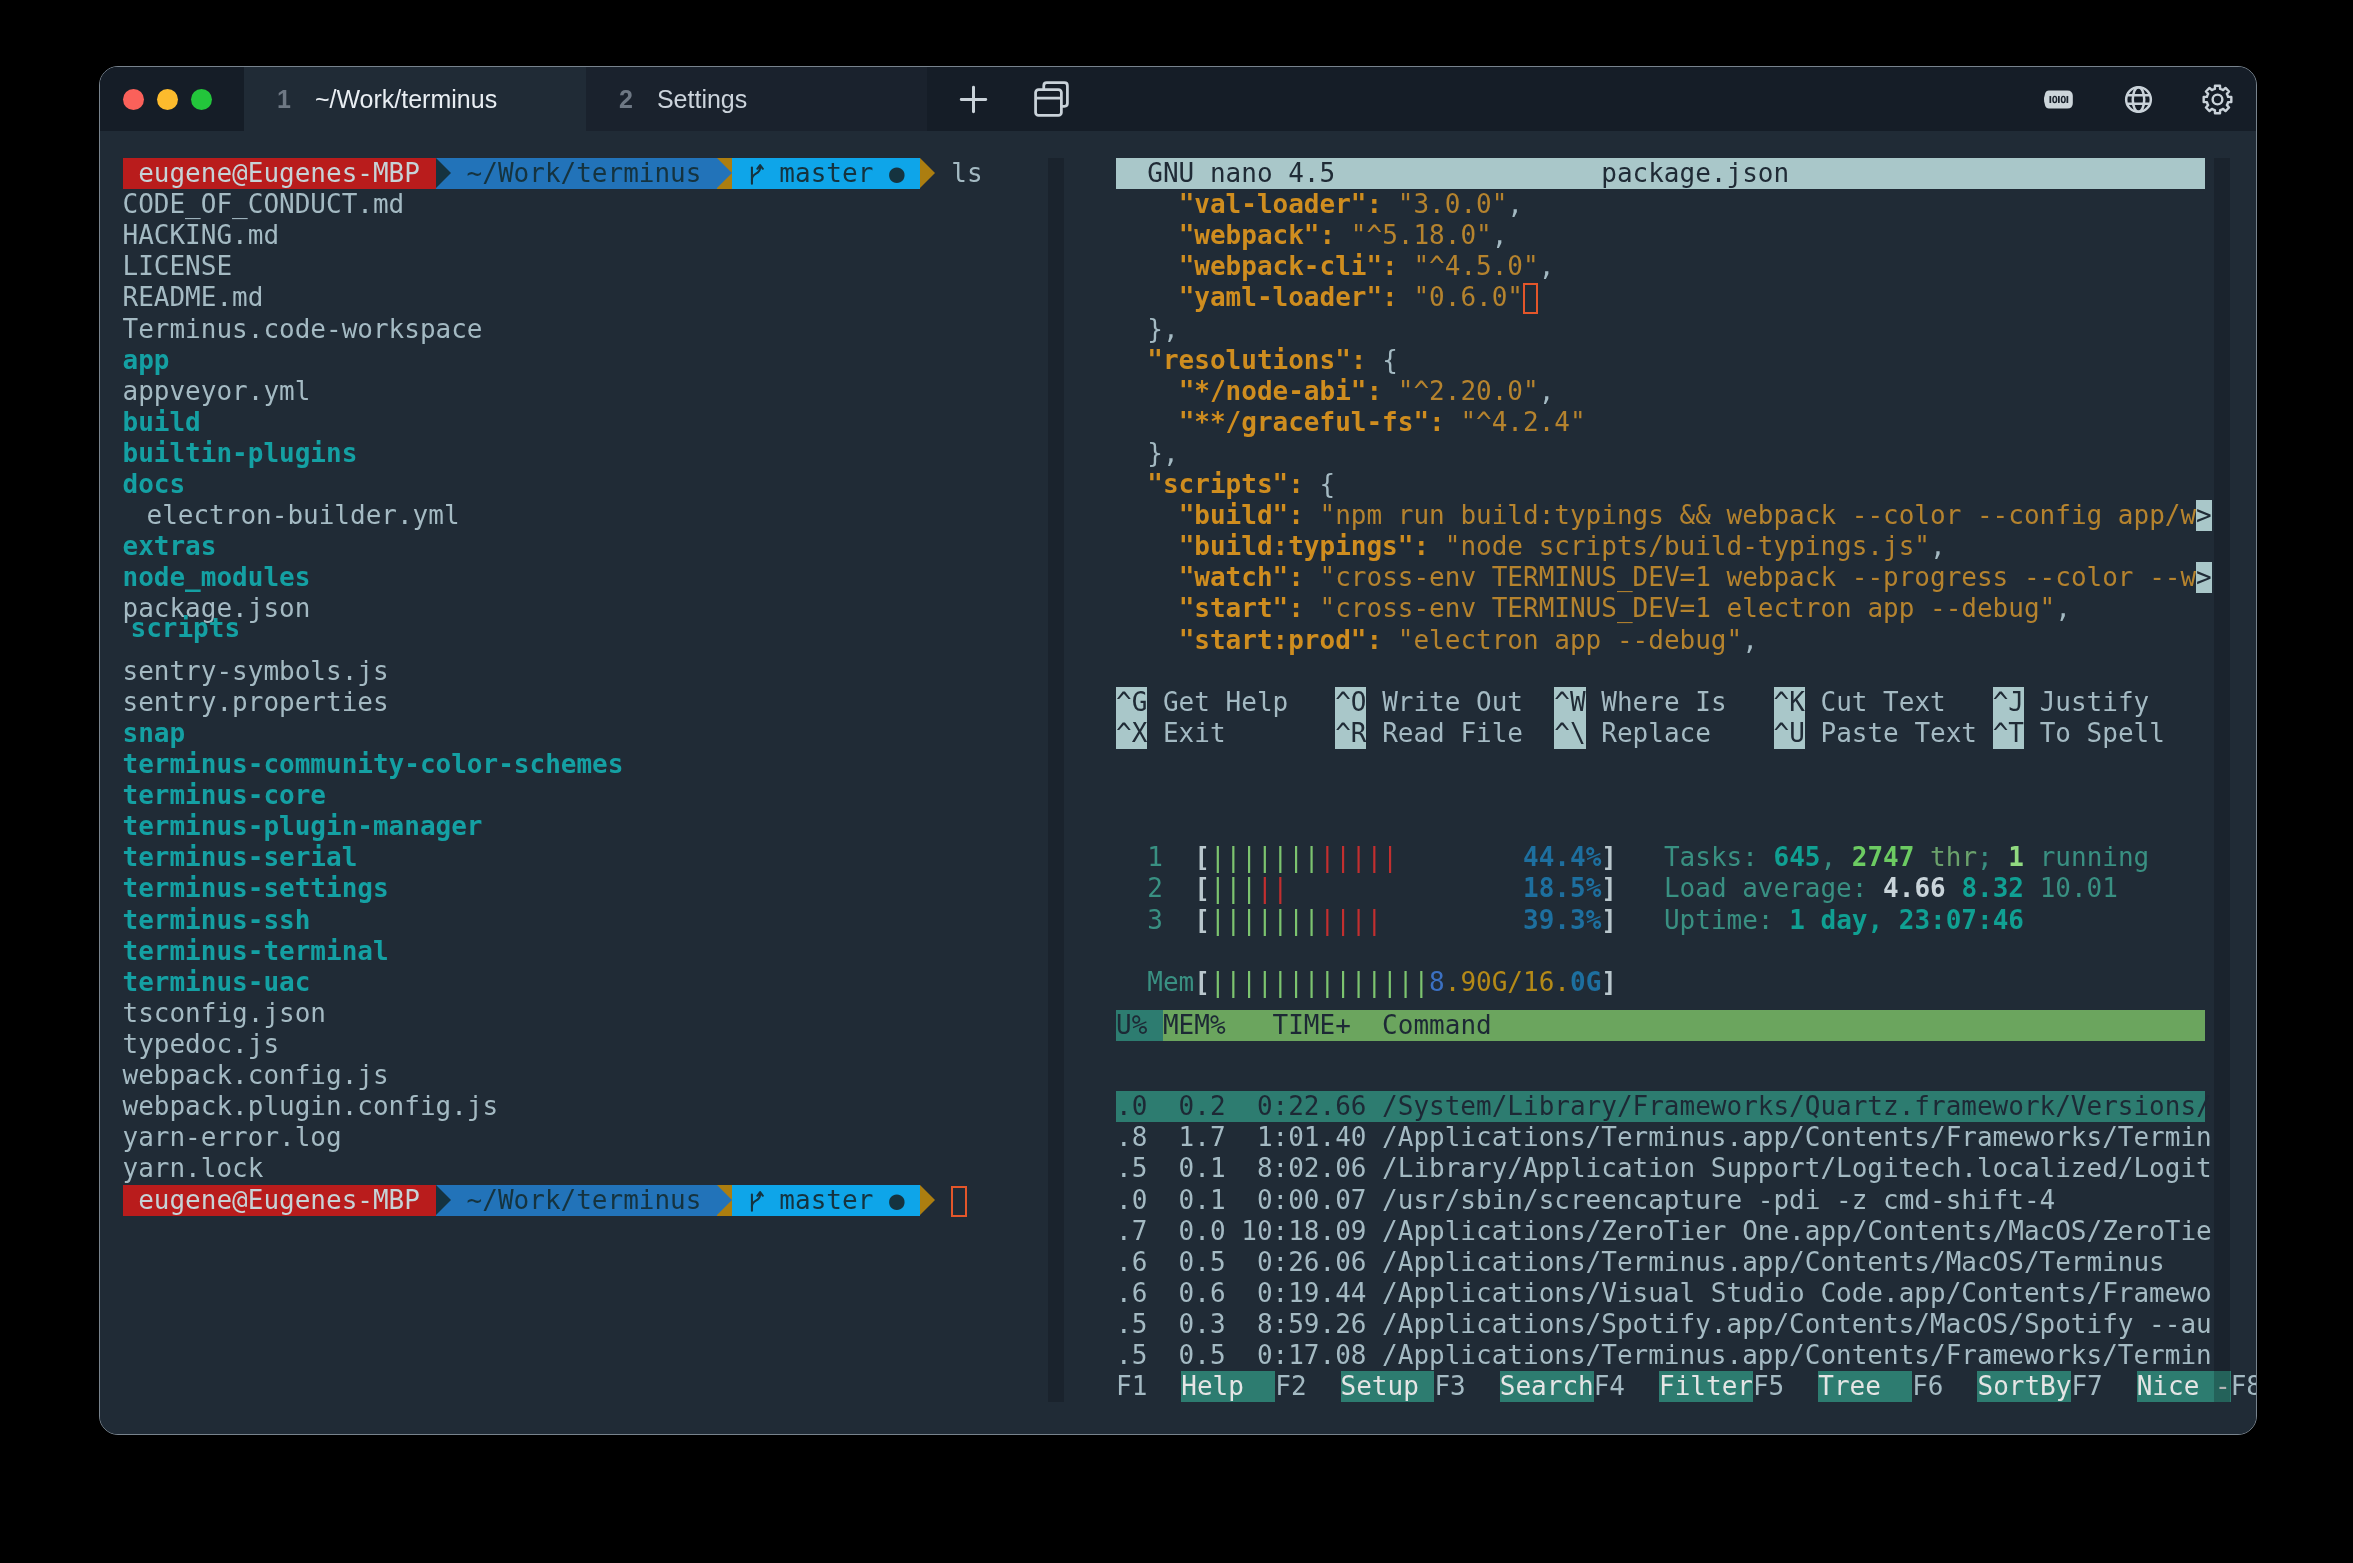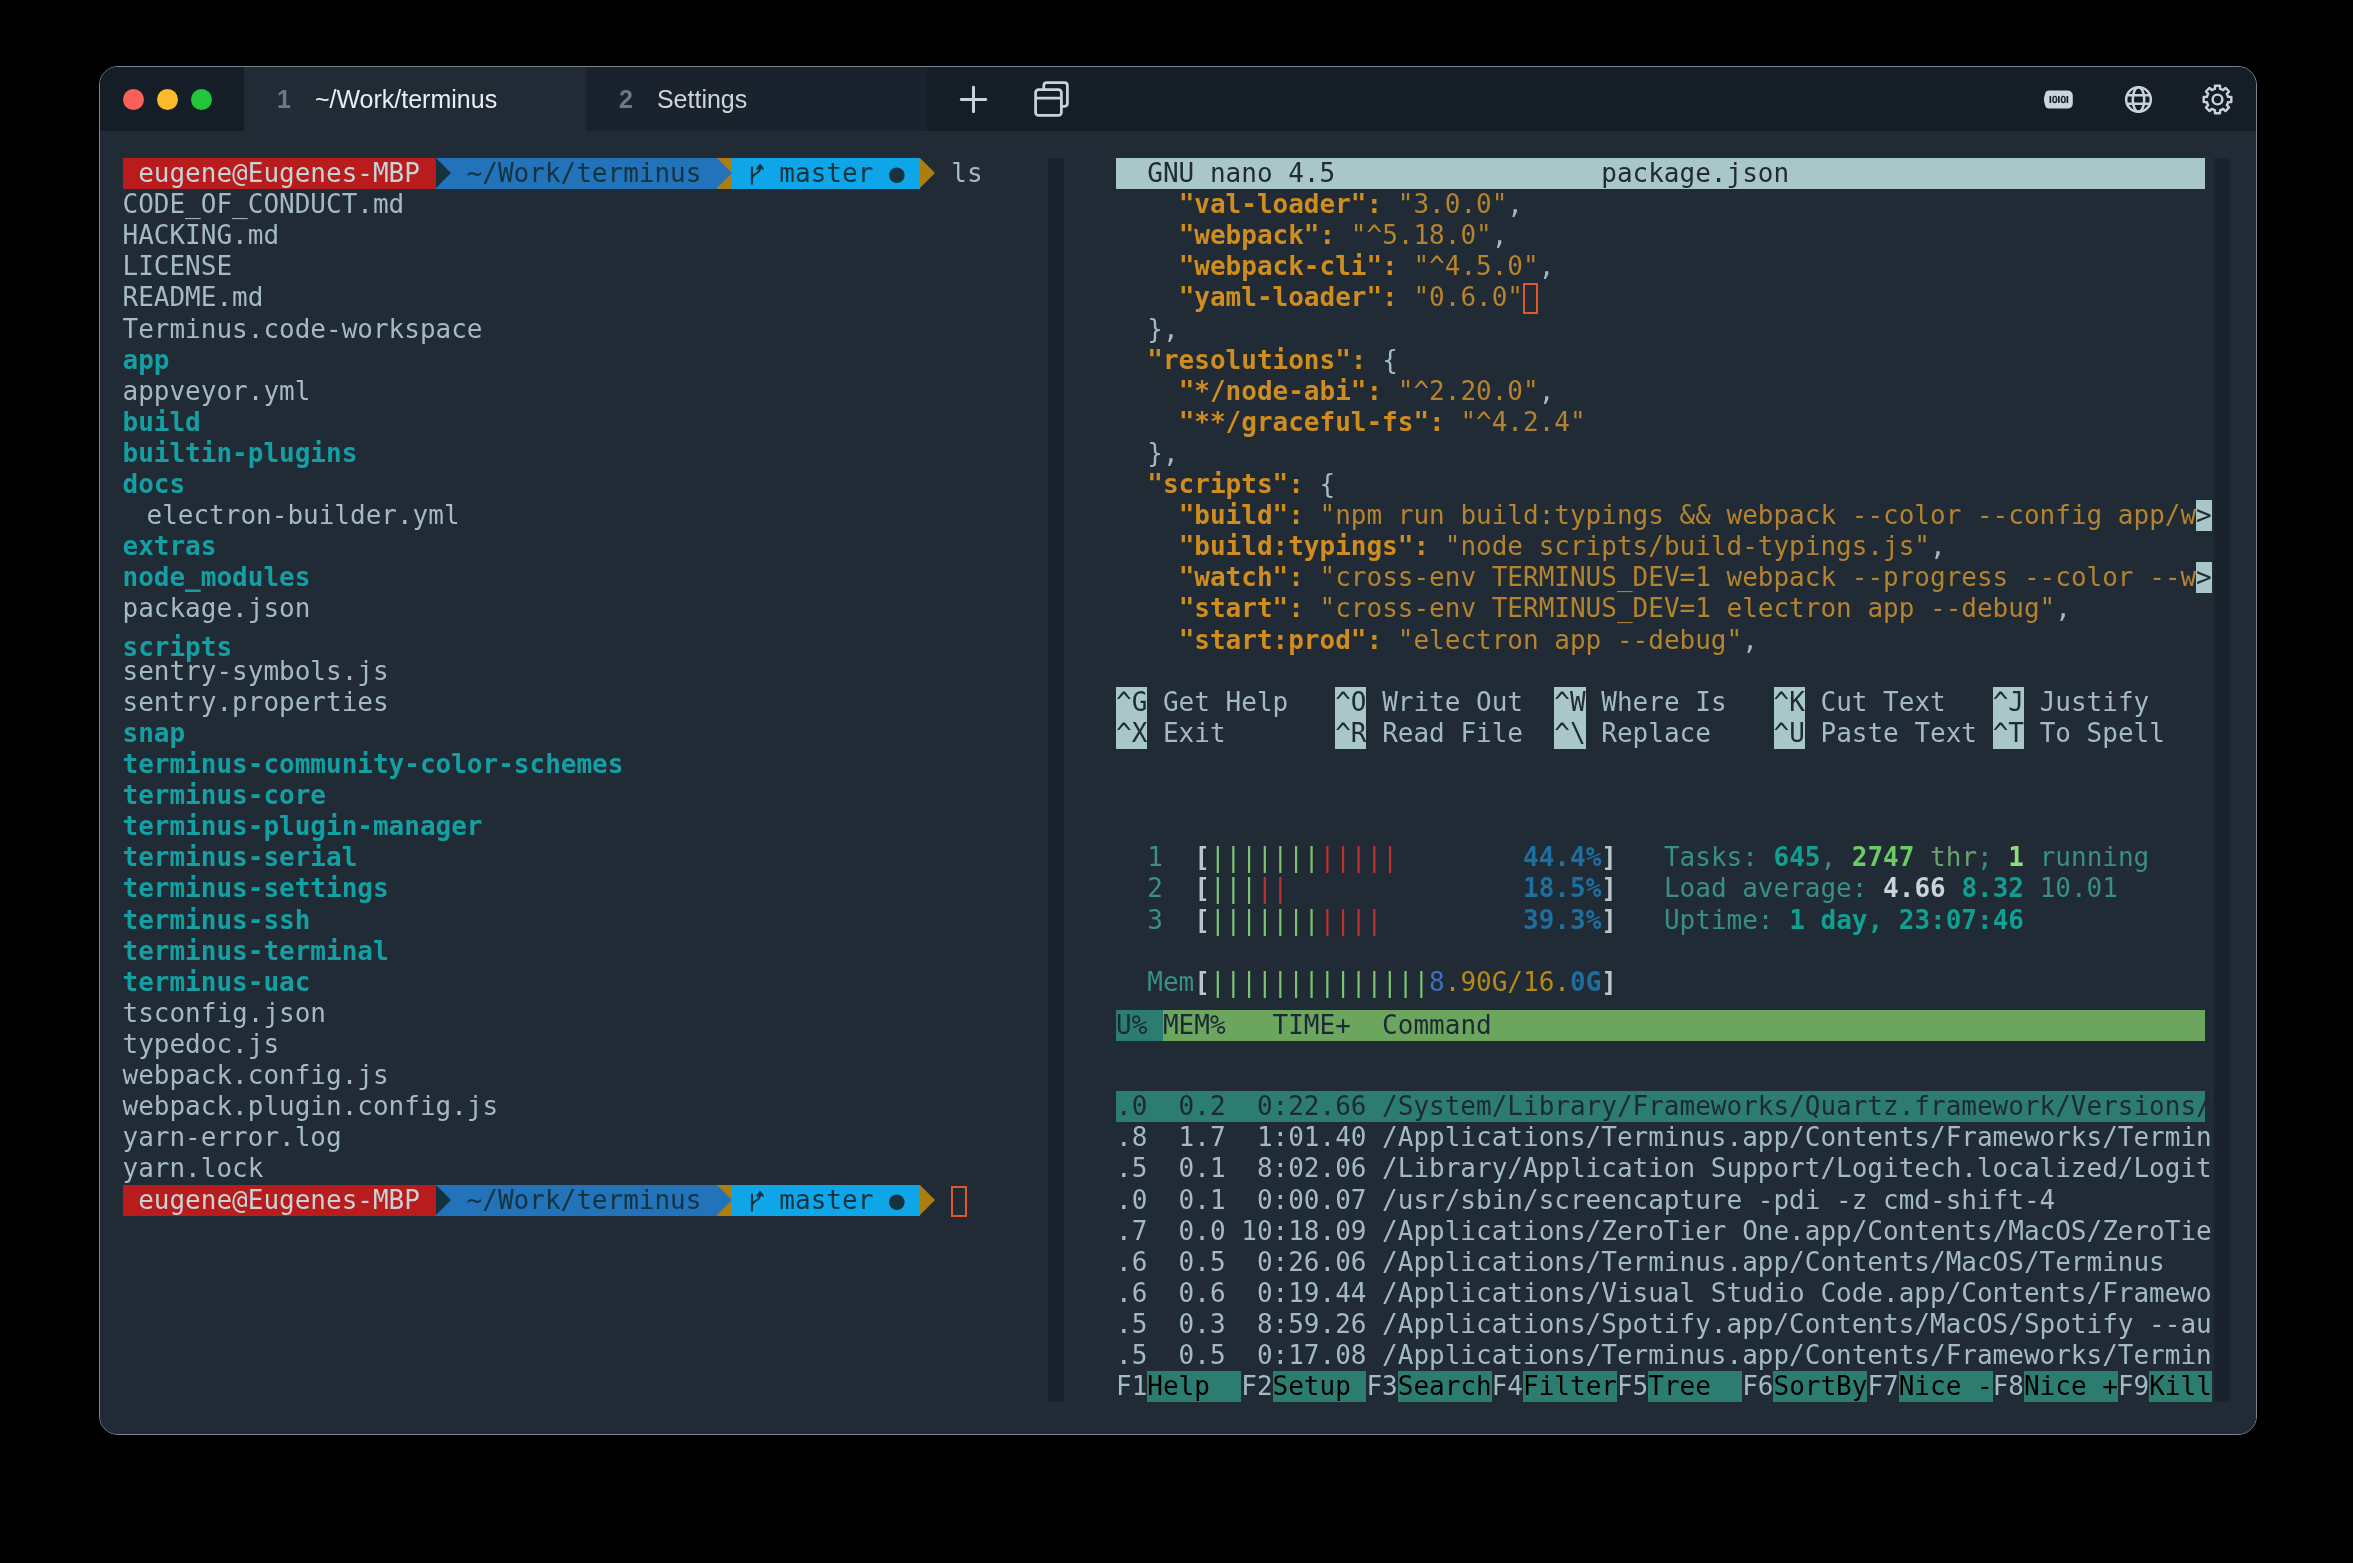--- a/index.html
+++ b/index.html
@@ -70,21 +70,21 @@
   .tg { color:#6ba26c; }
   .lg { color:#91da80; font-weight:bold; }
   .wb { color:#c9d4da; font-weight:bold; }
   .sb { color:#1d6f9f; font-weight:bold; }
   .bgp { color:#7cc46f; }
   .brp { color:#c22f2f; }
   .bk { color:#b9c7cd; font-weight:bold; }
   .mb { color:#3b70c2; }
   .my { color:#b58a17; }
   .mr { color:#c22f2f; }
-  .fk { background:#2d7c70; color:#000000; }
+  .fk { background:#2d7c70; color:#e5e5e5;margin-left:34px; }
   .scrollstrip { position:absolute; width:16.4px; background:rgba(5,10,15,0.22); }
   #lstrip { left:948px; top:27px; height:1244px; }
   #rstrip { left:2114px; top:27px; height:1244px; }
   svg { display:block; }
 </style>
 </head>
 <body>
 
 <div id="win">
   <div id="tabbar">
@@ -165,21 +165,21 @@
         <div class="ln" style="top: 156px;"><span>Terminus.code-workspace</span></div>
         <div class="ln" style="top: 187px;"><span class="teal">app</span></div>
         <div class="ln" style="top: 218px;"><span>appveyor.yml</span></div>
         <div class="ln" style="top: 249px;"><span class="teal">build</span></div>
         <div class="ln" style="top: 280px;"><span class="teal">builtin-plugins</span></div>
         <div class="ln" style="top: 311px;"><span class="teal">docs</span></div>
         <div class="ln" style="top: 342px; margin-left: 24px;"><span>electron-builder.yml</span></div>
         <div class="ln" style="top: 373px;"><span class="teal">extras</span></div>
         <div class="ln" style="top: 404px;"><span class="teal">node_modules</span></div>
         <div class="ln" style="top: 435px;"><span>package.json</span></div>
-        <div class="ln" style="top: 474px;"><span class="teal">scripts</span></div>
+        <div class="ln" style="top: 455px; margin-left: 8px;"><span class="teal">scripts</span></div>
         <div class="ln" style="top: 498px;"><span>sentry-symbols.js</span></div>
         <div class="ln" style="top: 529px;"><span>sentry.properties</span></div>
         <div class="ln" style="top: 560px; text-align: right;"><span class="teal">snap</span></div>
         <div class="ln" style="top: 591px;"><span class="teal">terminus-community-color-schemes</span></div>
         <div class="ln" style="top: 622px;"><span class="teal">terminus-core</span></div>
         <div class="ln" style="top: 653px;"><span class="teal">terminus-plugin-manager</span></div>
         <div class="ln" style="top: 684px;"><span class="teal">terminus-serial</span></div>
         <div class="ln" style="top: 715px;"><span class="teal">terminus-settings</span></div>
         <div class="ln" style="top: 747px;"><span class="teal">terminus-ssh</span></div>
         <div class="ln" style="top: 778px;"><span class="teal">terminus-terminal</span></div>

